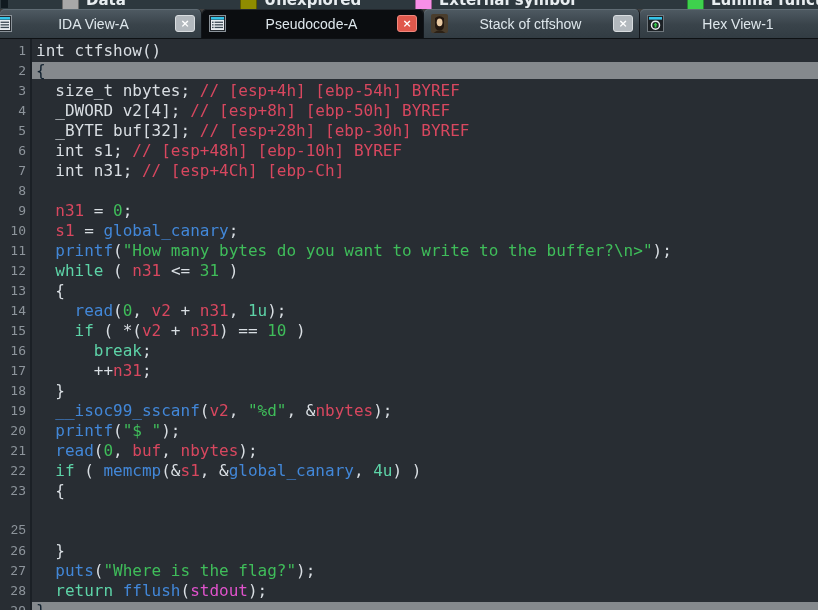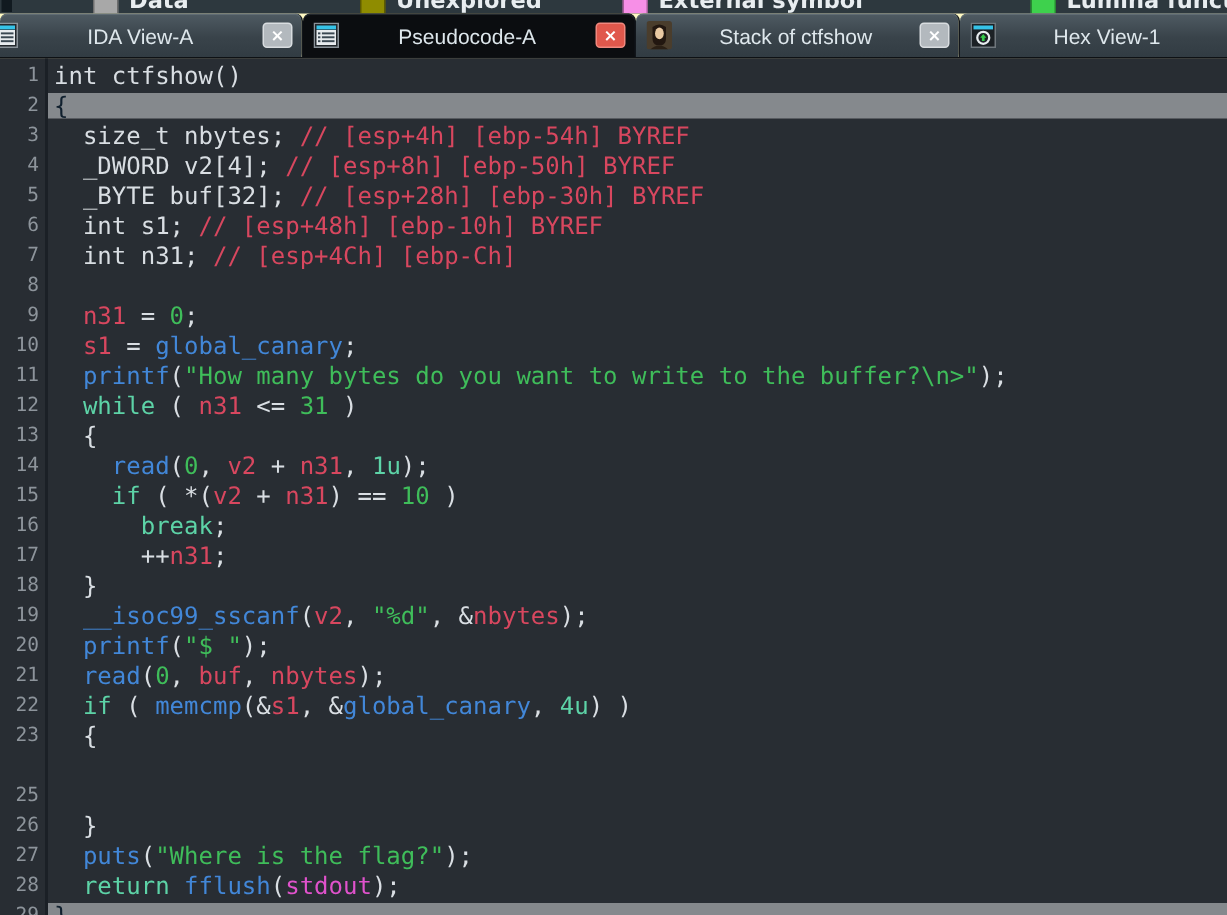--- a/index.html
+++ b/index.html
@@ -9,21 +9,21 @@
 
   
   #legend{position:relative;height:9px;background:#2d383e;overflow:hidden;}
   .legend-item{position:absolute;top:-9px;height:18px;display:flex;align-items:center;gap:7px;
       font-family:"DejaVu Sans",sans-serif;font-weight:700;font-size:15px;color:#e8edf0;white-space:nowrap;}
   .legend-swatch{width:15px;height:11px;align-self:flex-end;margin-bottom:-1px;
       border:1px solid rgba(0,0,0,.35);box-shadow:inset 0 1px 0 rgba(255,255,255,.35);}
   .legend-frag{position:absolute;left:1px;top:0;width:7px;height:8px;background:#111a20;}
 
   
-  #tabbar{position:relative;height:29px;background:#fef9c3;display:flex;border-bottom:1px solid #0e1114;}
+  #tabbar{position:relative;height:29px;background:#404040;display:flex;border-bottom:1px solid #0e1114;}
   .tab{position:relative;height:29px;display:flex;align-items:center;box-sizing:border-box;
       padding:0 6px;overflow:hidden;cursor:default;
       background:linear-gradient(#4f5b63,#39434a 55%,#323c43);
       border-right:1px solid #11151a;border-top-left-radius:5px;border-top-right-radius:5px;
       box-shadow:inset 0 1px 0 #606c74;}
   .tab.active{background:#0b0d10;box-shadow:inset 0 1px 0 #23282d;}
   .tab:nth-child(1){width:202px;}
   .tab:nth-child(2){width:222px;}
   .tab:nth-child(3){width:216px;}
   .tab:nth-child(4){flex:1;border-right:none;border-top-right-radius:0;}
@@ -218,21 +218,21 @@
         <span class="content"><span class="tk-t">  </span><span class="tk-f">read</span><span class="tk-t">(</span><span class="tk-n">0</span><span class="tk-t">, </span><span class="tk-v">buf</span><span class="tk-t">, </span><span class="tk-v">nbytes</span><span class="tk-t">);</span></span>
       </div>
       <div class="line" style="top: 422px;">
         <span class="num">22</span>
         <span class="content"><span class="tk-t">  </span><span class="tk-k">if</span><span class="tk-t"> ( </span><span class="tk-f">memcmp</span><span class="tk-t">(&amp;</span><span class="tk-v">s1</span><span class="tk-t">, &amp;</span><span class="tk-g">global_canary</span><span class="tk-t">, </span><span class="tk-m">4u</span><span class="tk-t">) )</span></span>
       </div>
       <div class="line" style="top: 442px;">
         <span class="num">23</span>
         <span class="content"><span class="tk-t">  {</span></span>
       </div>
-      <div class="line" style="top: 482px;">
+      <div class="line" style="top: 482px; font-family: Liberation Mono, monospace;">
         <span class="num">25</span>
       </div>
       <div class="line" style="top: 502px;">
         <span class="num">26</span>
         <span class="content"><span class="tk-t">  }</span></span>
       </div>
       <div class="line" style="top: 522px;">
         <span class="num">27</span>
         <span class="content"><span class="tk-t">  </span><span class="tk-f">puts</span><span class="tk-t">(</span><span class="tk-s">"Where is the flag?"</span><span class="tk-t">);</span></span>
       </div>

